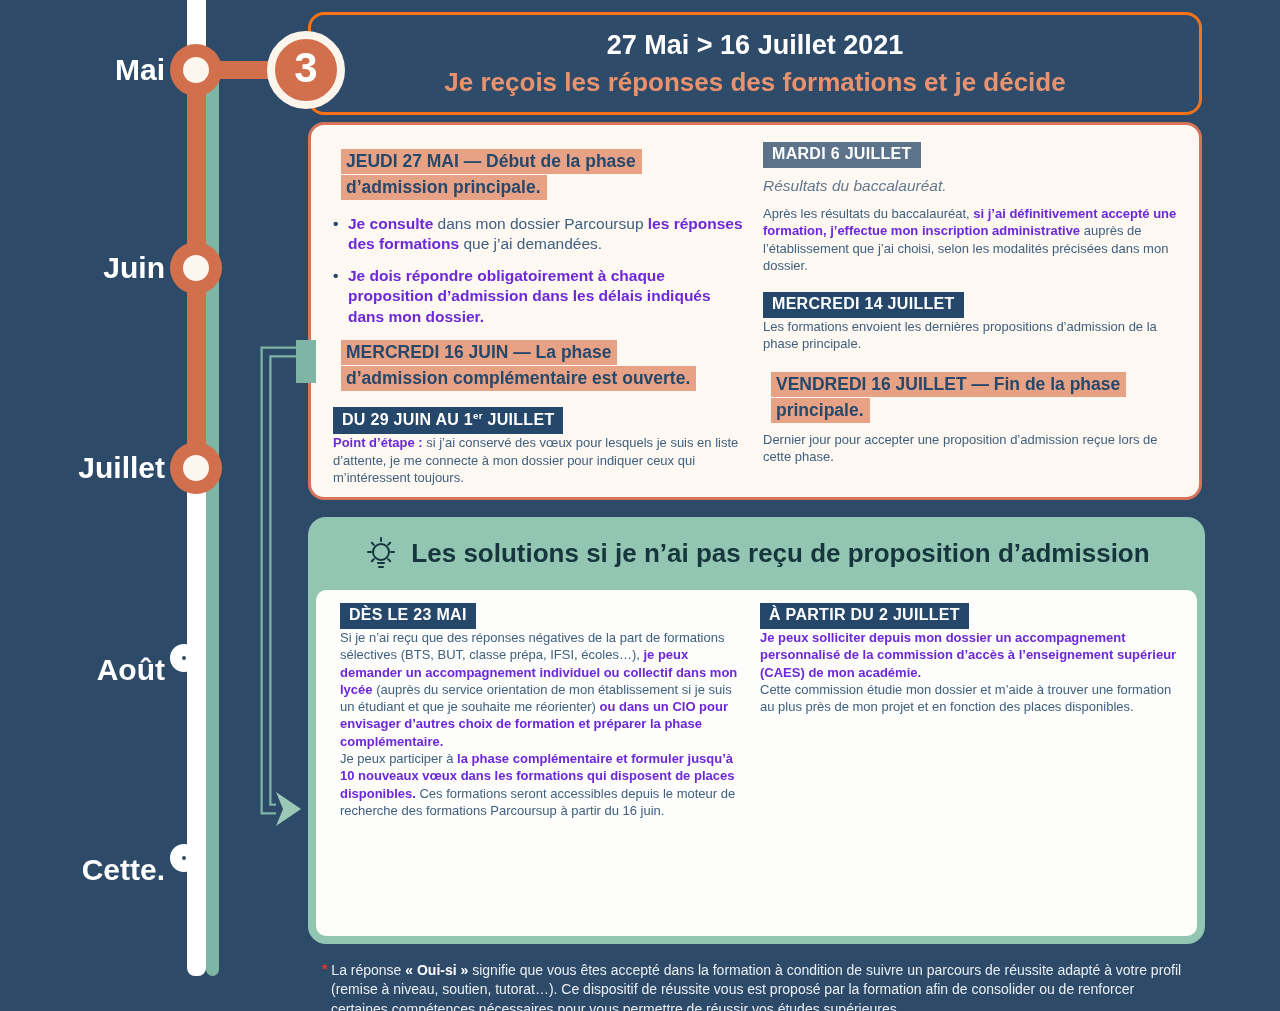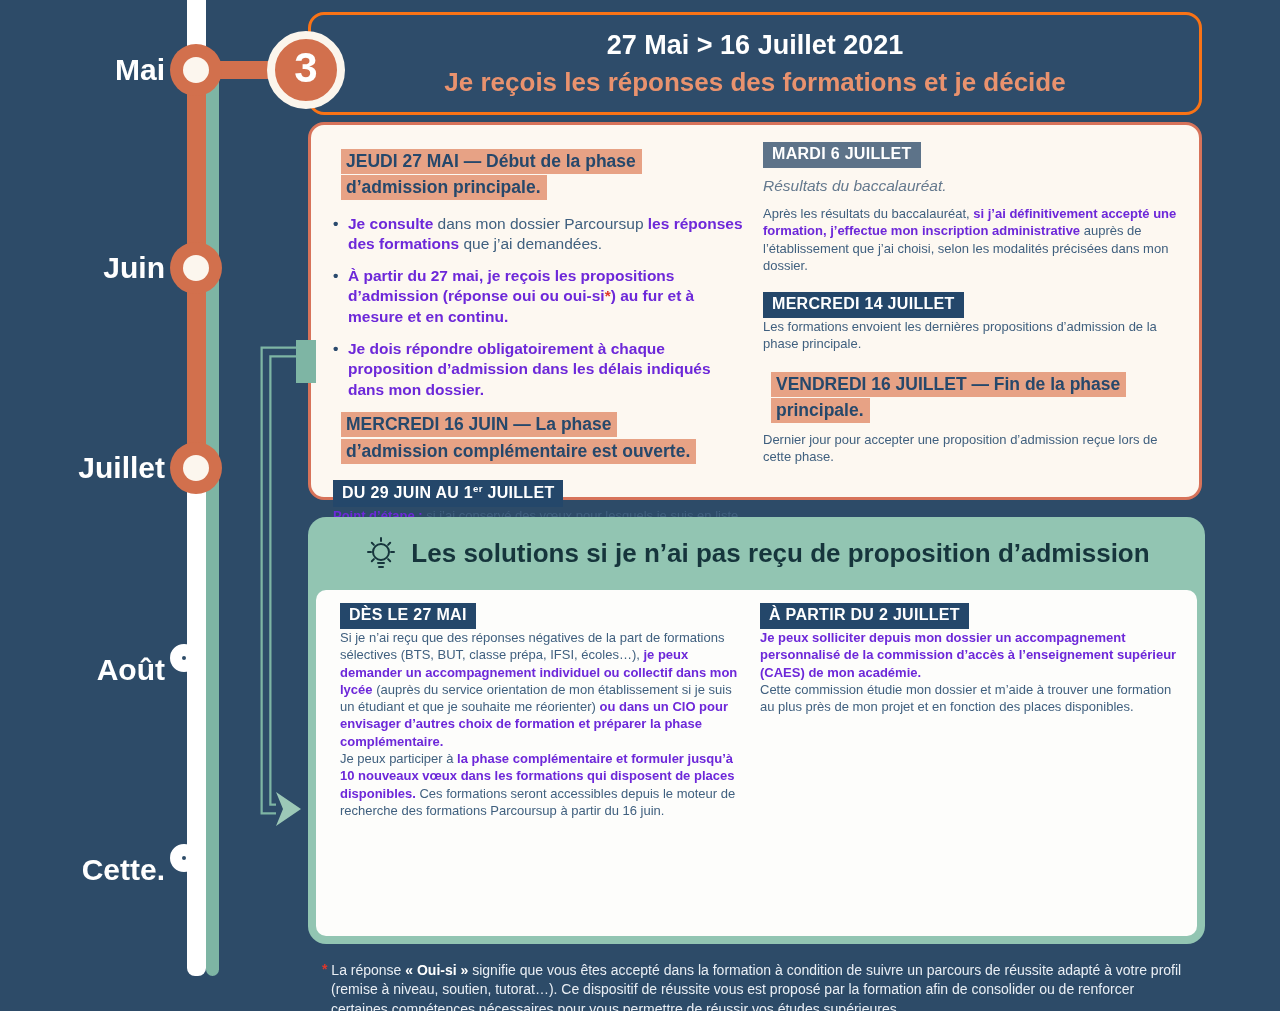--- a/index.html
+++ b/index.html
@@ -105,21 +105,20 @@
   <div class="abs hdr-panel">
     <div class="hdr-date">27 Mai &gt; 16 Juillet 2021</div>
     <div class="hdr-title">Je reçois les réponses des formations et je décide</div>
   </div>
 
   <div class="abs main-panel">
     <div class="col col-l">
       <p class="hl-wrap w1"><span class="hl">JEUDI 27 MAI — Début de la phase d’admission principale.</span></p>
       <ul class="bullets">
         <li><span class="seg-b">Je consulte</span><span class="seg-n"> dans mon dossier Parcoursup </span><span class="seg-b">les réponses des formations</span><span class="seg-n"> que j’ai demandées.</span></li>
-        <li><span class="seg-b">À partir du 27 mai, je reçois les propositions d’admission (réponse oui ou oui-si</span><span class="seg-r">*</span><span class="seg-b">) au fur et à mesure et en continu.</span></li>
         <li><span class="seg-b">Je dois répondre obligatoirement à chaque proposition d’admission dans les délais indiqués dans mon dossier.</span></li>
       </ul>
       <p class="hl-wrap w2 mt8"><span class="hl">MERCREDI 16 JUIN — La phase d’admission complémentaire est ouverte.</span></p>
       <div class="mt16">
         <span class="badge"><span class="seg-n">DU 29 JUIN AU 1</span><span class="seg-sup">er</span><span class="seg-n"> JUILLET</span></span>
       </div>
       <p class="body mt10"><span class="seg-b">Point d’étape :</span><span class="seg-n"> si j’ai conservé des vœux pour lesquels je suis en liste d’attente, je me connecte à mon dossier pour indiquer ceux qui m’intéressent toujours.</span></p>
     </div>
 
     <div class="col col-r">
@@ -148,21 +147,21 @@
           <line x1="8.8" y1="6.8" x2="10.9" y2="8.9"></line>
           <line x1="27.2" y1="6.8" x2="25.1" y2="8.9"></line>
           <line x1="8.8" y1="25.2" x2="10.9" y2="23.1"></line>
           <line x1="27.2" y1="25.2" x2="25.1" y2="23.1"></line>
         </g>
       </svg>
       <span>Les solutions si je n’ai pas reçu de proposition d’admission</span>
     </div>
     <div class="sol-white">
       <div class="col sol-l">
-        <span class="badge">DÈS LE 27 MAI</span>
+        <span class="badge">DÈS LE 23 MAI</span>
         <p class="body mt10"><span class="seg-n">Si je n’ai reçu que des réponses négatives de la part de formations sélectives (BTS, BUT, classe prépa, IFSI, écoles…), </span><span class="seg-b">je peux demander un accompagnement individuel ou collectif dans mon lycée</span><span class="seg-n"> (auprès du service orientation de mon établissement si je suis un étudiant et que je souhaite me réorienter) </span><span class="seg-b">ou dans un CIO pour envisager d’autres choix de formation et préparer la phase complémentaire.</span></p>
         <p class="body mt10"><span class="seg-n">Je peux participer à </span><span class="seg-b">la phase complémentaire et formuler jusqu’à 10 nouveaux vœux dans les formations qui disposent de places disponibles.</span><span class="seg-n"> Ces formations seront accessibles depuis le moteur de recherche des formations Parcoursup à partir du 16 juin.</span></p>
       </div>
       <div class="col sol-r">
         <span class="badge">À PARTIR DU 2 JUILLET</span>
         <p class="body mt10"><span class="seg-b">Je peux solliciter depuis mon dossier un accompagnement personnalisé de la commission d’accès à l’enseignement supérieur (CAES) de mon académie.</span></p>
         <p class="body"><span class="seg-n">Cette commission étudie mon dossier et m’aide à trouver une formation au plus près de mon projet et en fonction des places disponibles.</span></p>
       </div>
     </div>
   </div>

